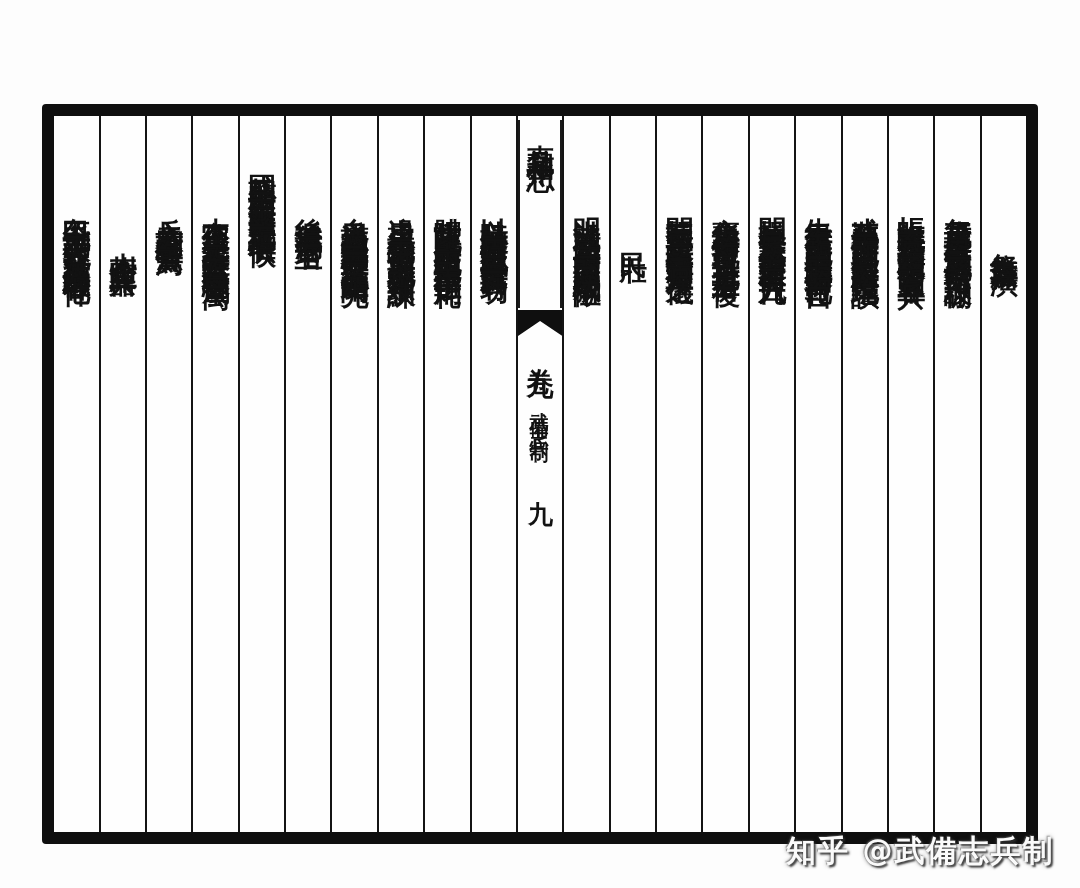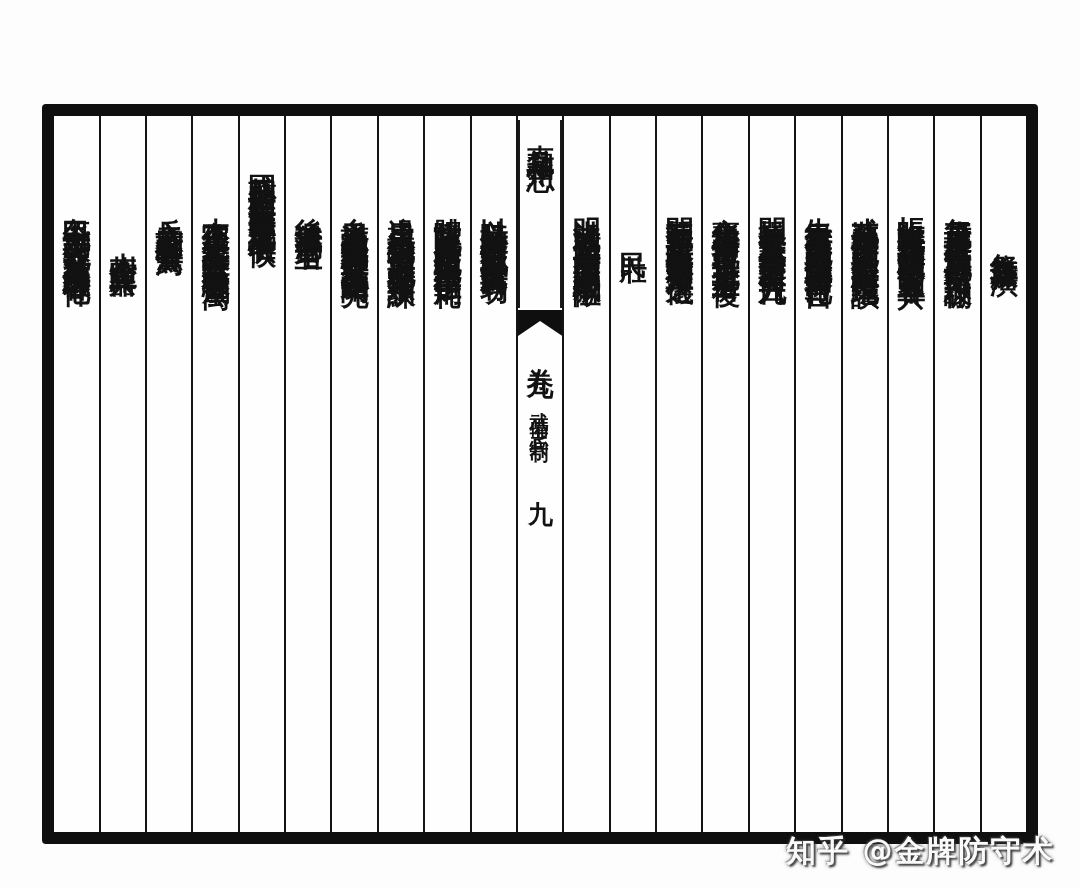--- a/index.html
+++ b/index.html
@@ -157,13 +157,13 @@
     <div class="col heading">
         <div class="vtext">本州貯庫兵器</div>
       </div>
     <div class="col">
         <div class="vtext">盔甲七十副大火銃一百八雞爪佛郎機各七件</div>
       </div>
 
   </div>
 </div>
 
-<div class="watermark">知乎 @金牌防守术</div>
+<div class="watermark">知乎 @武備志兵制</div>
 
 </body></html>

